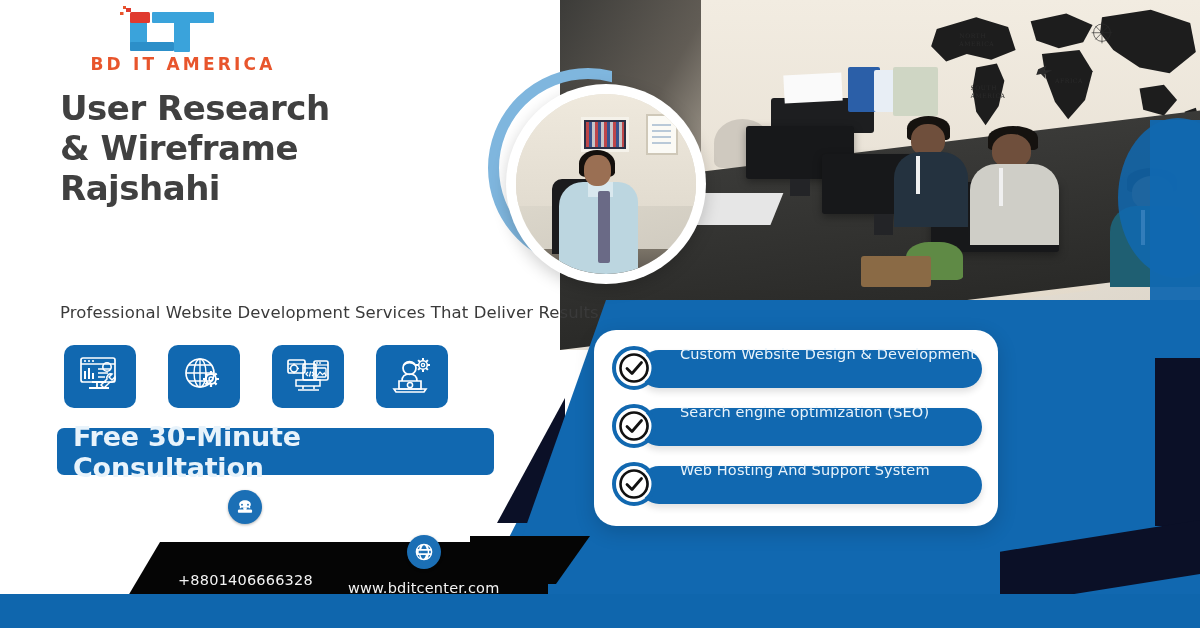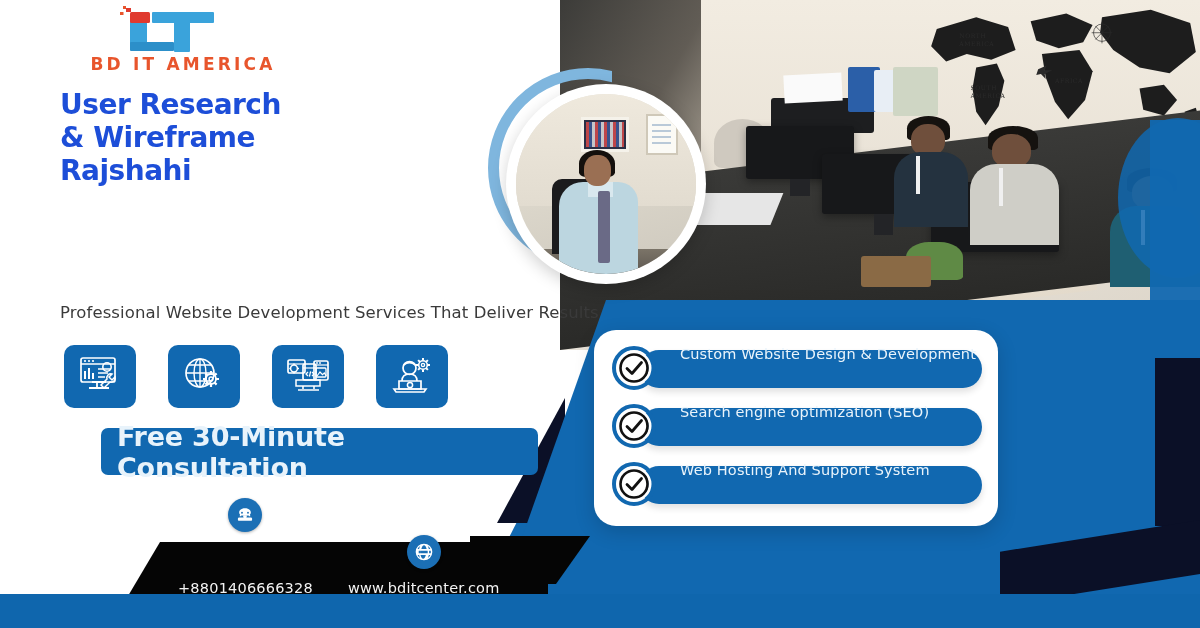--- a/index.html
+++ b/index.html
@@ -125,41 +125,41 @@
   .logo { position:absolute; left:96px; top:6px; width:175px; height:72px; }
   .logo-mark { position:relative; width:175px; height:52px; }
   .logo-name {
     position:absolute; left:-28px; top:48px; width:230px; text-align:center;
     color:#e8552c; font-size:17px; font-weight:bold; letter-spacing:3.2px;
     font-family:"DejaVu Sans", sans-serif;
   }
 
   .headline {
     position:absolute; left:60px; top:88px; width:460px;
-    color:#1d4ed8; font-size:28px; line-height:1.18; font-weight:bold;
+    color:#404040; font-size:34px; line-height:1.18; font-weight:bold;
     letter-spacing:-0.5px;
     font-family:"DejaVu Sans", sans-serif;
   }
   .subhead {
     position:absolute; left:60px; top:303px; width:520px;
     color:#3a3a3a; font-size:16.5px; letter-spacing:.1px;
     font-family:"DejaVu Sans", sans-serif; white-space:nowrap;
   }
 
   .svc-row { position:absolute; left:64px; top:345px; display:flex; gap:32px; }
   .svc-tile {
     width:72px; height:63px; border-radius:10px; background:#1168b0;
     display:flex; align-items:center; justify-content:center;
   }
   .svc-tile svg { width:44px; height:40px; stroke:#ffffff; fill:none; stroke-width:1.7; }
 
   .cta {
     position:absolute; left:57px; top:428px; width:437px; height:47px;
     background:#1168b0; border-radius:7px;
-    display:flex; align-items:center; padding-left:16px;margin-left:44px;
+    display:flex; align-items:center; padding-left:16px;
   }
   .cta-label {
     color:#e8f3fb; font-size:27px; font-weight:bold; letter-spacing:-0.2px;
     font-family:"DejaVu Sans", sans-serif;
   }
 
   
   .portrait-wrap { position:absolute; left:488px; top:68px; width:216px; height:216px; }
   .portrait-arc {
     position:absolute; left:0; top:0; width:200px; height:200px;
@@ -469,21 +469,21 @@
           <path d="M15 22.5 l5 5 l9.5 -11" fill="none" stroke="#111111" stroke-width="2.8" stroke-linecap="round" stroke-linejoin="round"></path>
         </svg>
       </span>
       <span class="feature-label">Web Hosting And Support System</span>
     </div>
 
   </div>
 
   <div class="contact-row">
 
-    <div class="contact-item" style="left:50px;bottom:0;gap:37px;">
+    <div class="contact-item" style="left:50px;bottom:8px;gap:37px;">
       <span class="contact-icon">
         <svg viewBox="0 0 24 24">
           <path d="M12 4c-4 0-7 2-7 5 0 1 .4 1.9 1.1 2.6l-.6 1.9h2l.4-1.3c1.2.5 2.6.8 4.1.8s2.9-.3 4.1-.8l.4 1.3h2l-.6-1.9C18.6 10.9 19 10 19 9c0-3-3-5-7-5zm-3.6 4.2a1.1 1.1 0 1 1 0 2.2 1.1 1.1 0 0 1 0-2.2zm7.2 0a1.1 1.1 0 1 1 0 2.2 1.1 1.1 0 0 1 0-2.2z"></path>
           <path d="M5 15h14a1.5 1.5 0 0 1 1.5 1.5V18a1 1 0 0 1-1 1h-15a1 1 0 0 1-1-1v-1.5A1.5 1.5 0 0 1 5 15z"></path>
           <rect x="10" y="12.5" width="4" height="3.2" rx="1"></rect>
         </svg>
       </span>
       <span class="contact-text">+8801406666328</span>
     </div>
 

